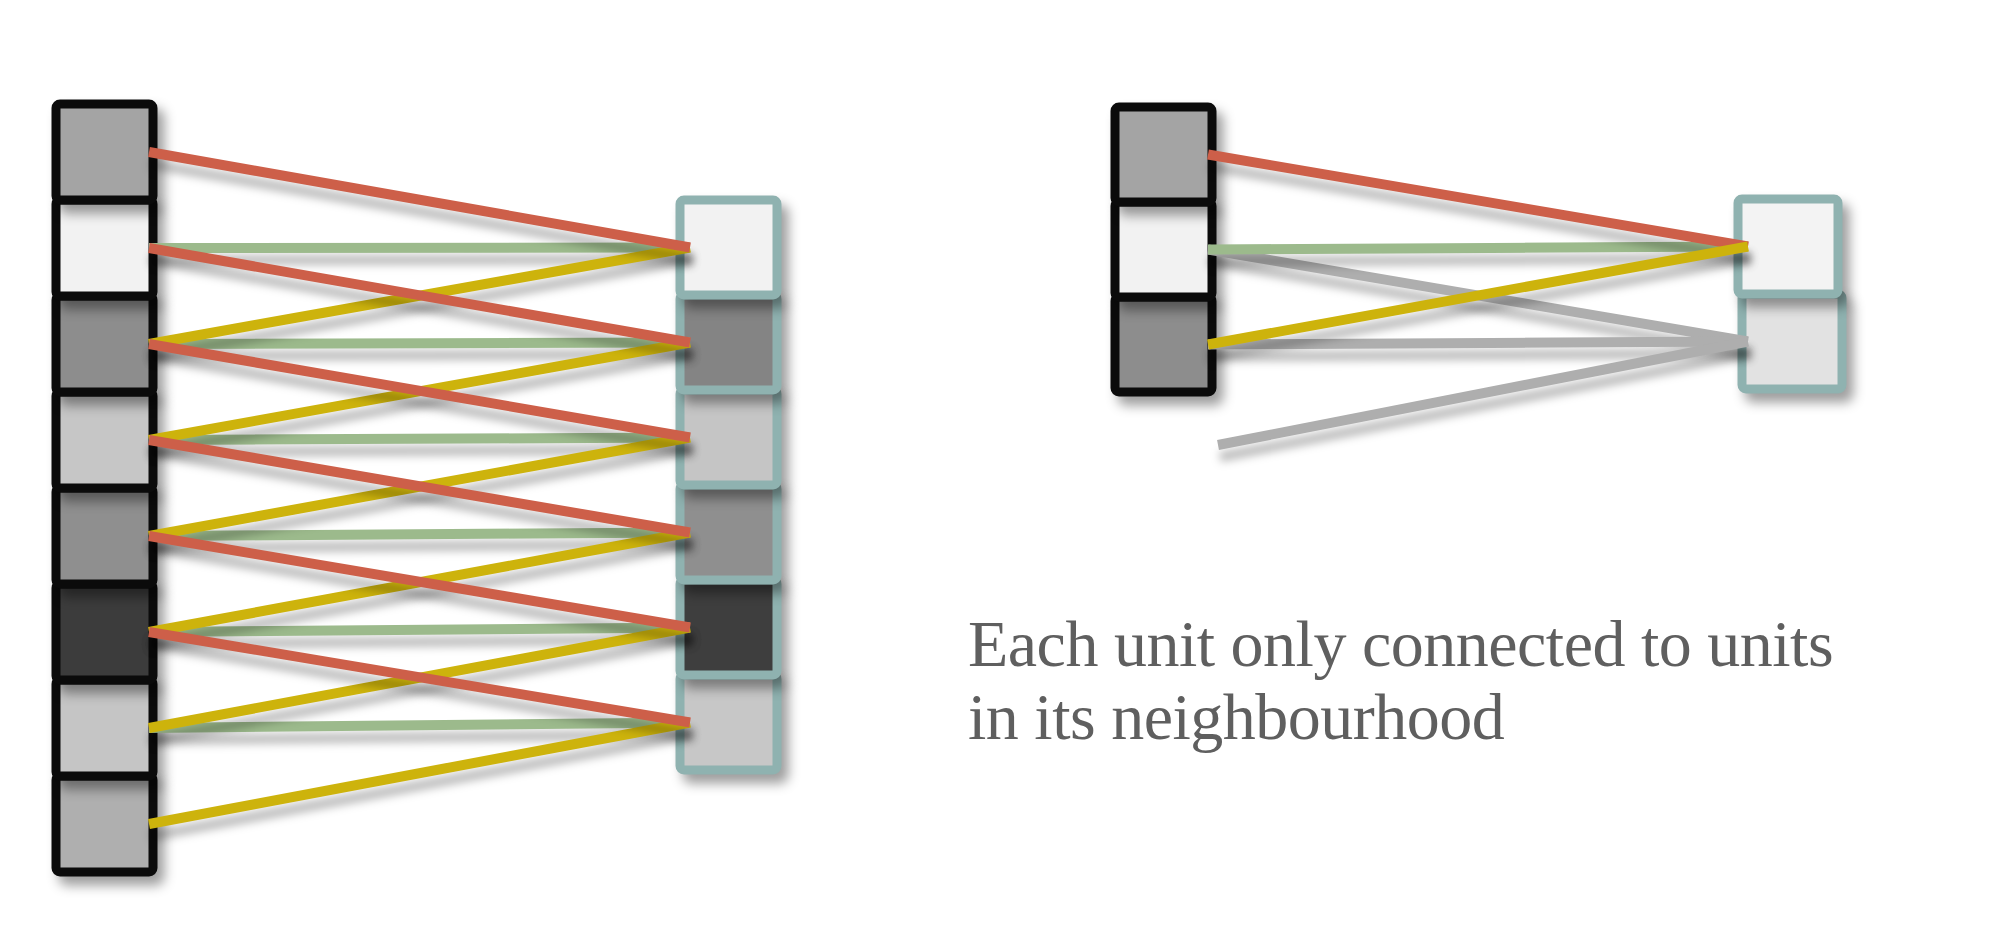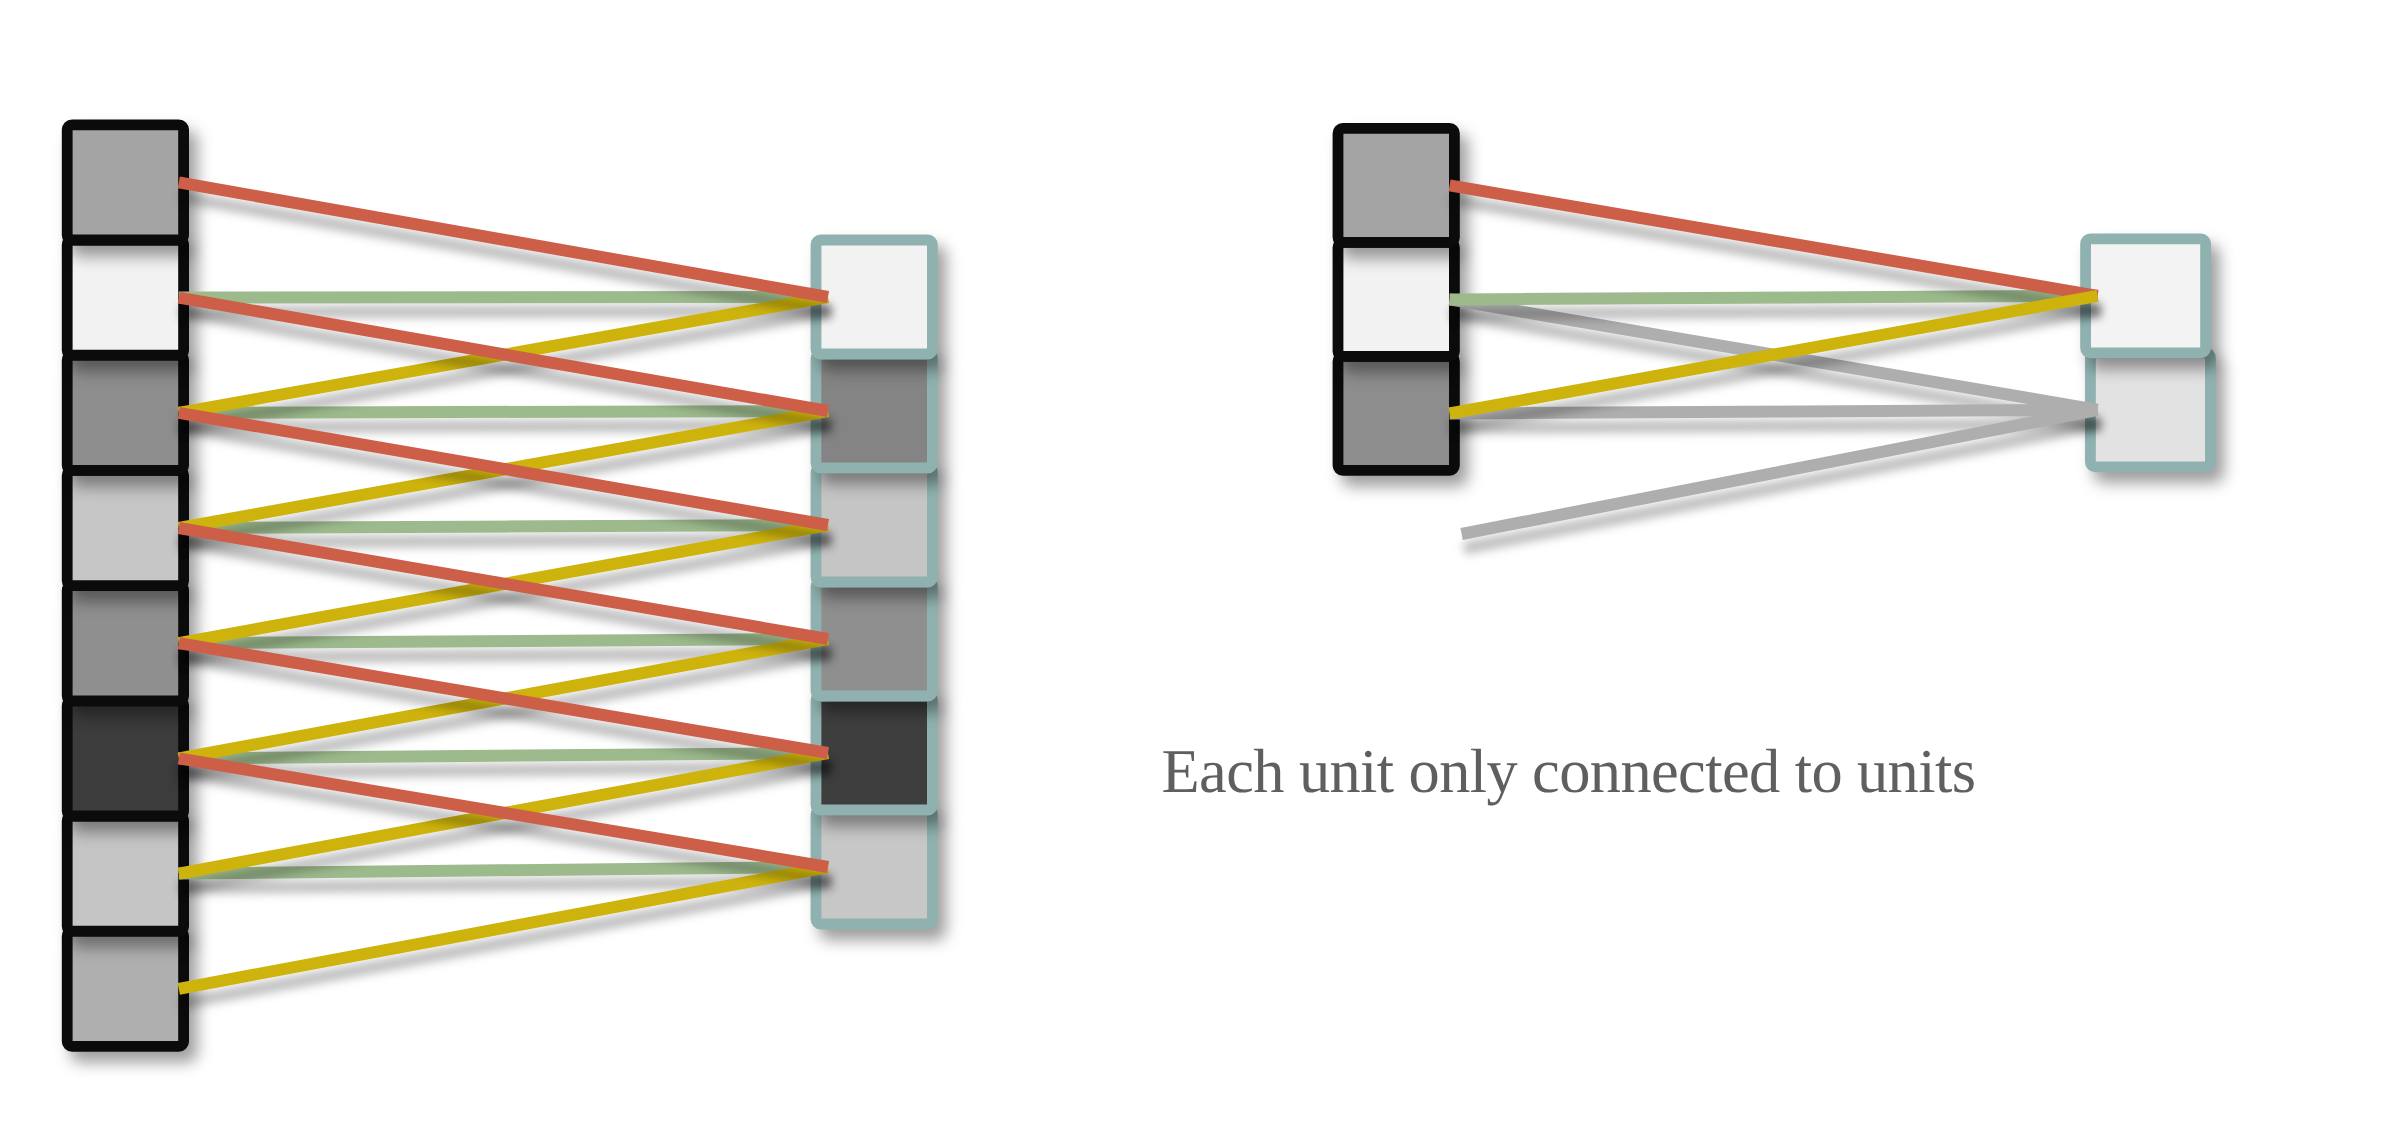--- a/index.html
+++ b/index.html
@@ -26,21 +26,21 @@
   }
   
   .conn {
     filter: drop-shadow(2px 12px 4px rgba(0,0,0,0.26));
     stroke-linecap: butt;
   }
   .caption {
     position: absolute;
     left: 968px;
     top: 607px;
-    font-size: 52px;
+    font-size: 66px;
     line-height: 73px;
     letter-spacing: -0.5px;
     color: #5f5f5f;
     white-space: nowrap;
   }
 </style>
 </head>
 <body>
 
 <div id="stage">
@@ -88,14 +88,15 @@
         <line x1="1208" y1="249.5" x2="1748" y2="341.5" stroke="#aeaeae" stroke-width="10" class="conn"></line>
         <line x1="1208" y1="344.5" x2="1748" y2="341.5" stroke="#aeaeae" stroke-width="10" class="conn"></line>
         <line x1="1218" y1="445" x2="1748" y2="341.5" stroke="#aeaeae" stroke-width="10" class="conn"></line>
         <line x1="1208" y1="249.5" x2="1748" y2="246.5" stroke="#9cba8c" stroke-width="10" class="conn"></line>
         <line x1="1208" y1="154.5" x2="1748" y2="246.5" stroke="#cd5f49" stroke-width="10" class="conn"></line>
         <line x1="1208" y1="344.5" x2="1748" y2="246.5" stroke="#cdb30c" stroke-width="10" class="conn"></line>
       </g>
     </svg>
   <div class="caption">
     <div>Each unit only connected to units</div>
+    <div>in its neighbourhood</div>
   </div>
 </div>
 
 </body></html>

